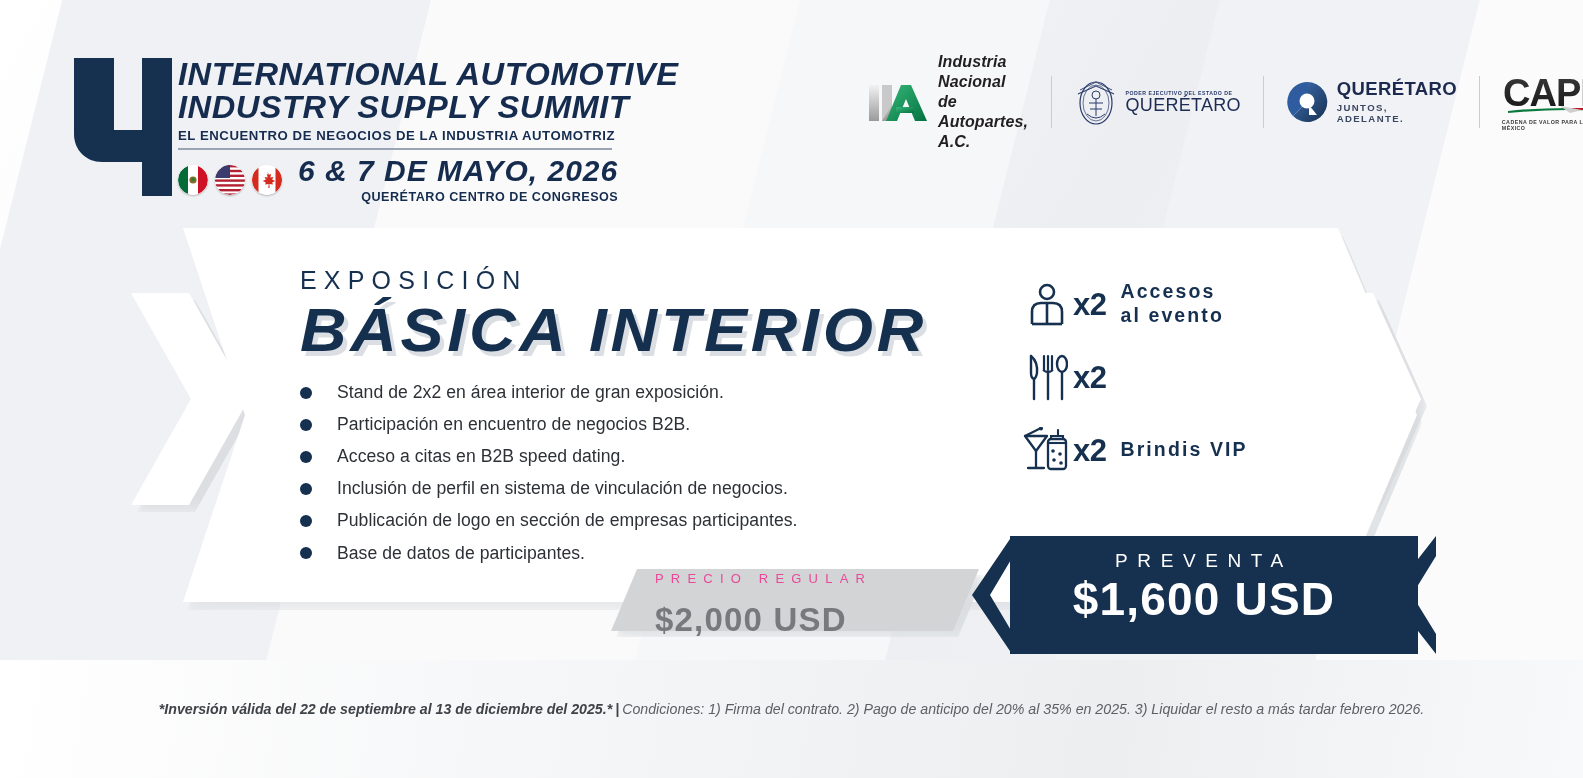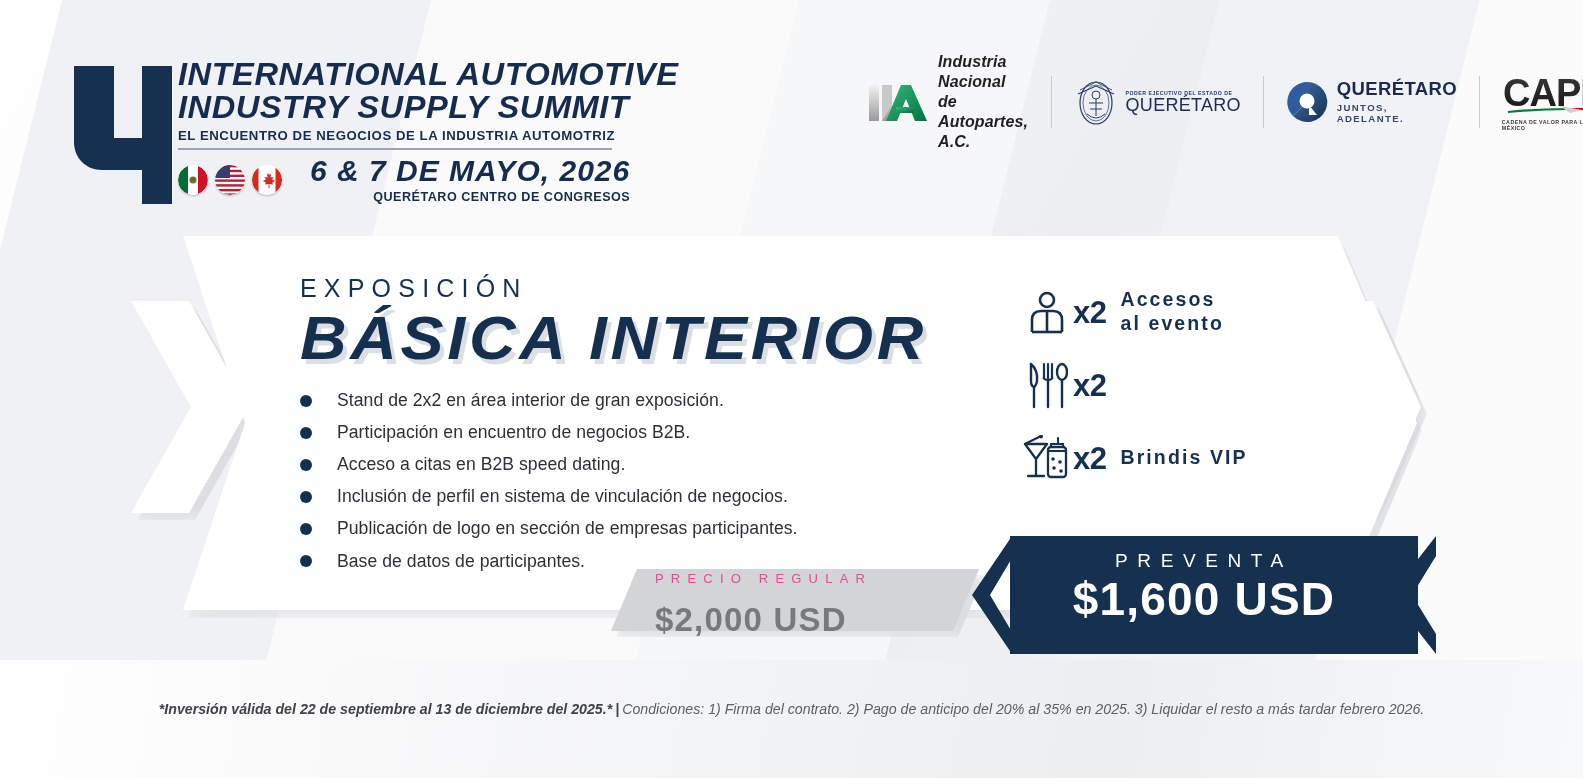--- a/index.html
+++ b/index.html
@@ -43,40 +43,40 @@
     transform:skewX(-14deg);
   }
   .bg-band{
     position:absolute; left:0; right:0; top:660px; height:118px;
     background:linear-gradient(100deg,#ffffff 0%,#f2f3f5 48%,#eceef0 70%,#f8f9fa 100%);
   }
 
   
   #header{ position:absolute; left:0; top:0; width:1583px; height:215px; z-index:5; }
 
-  .logo-block{ position:absolute; left:72px; top:48px; display:flex; align-items:flex-end; }
+  .logo-block{ position:absolute; left:72px; top:48px; display:flex; align-items:center; }
   .mark4{ position:relative; width:100px; height:140px; margin-right:6px; }
   .mark4 svg{ display:block; }
 
   .logo-text{ padding-top:10px; }
   .lt-l1,.lt-l2{
     font-family:"Liberation Sans", sans-serif;
     font-weight:700; font-style:italic;
     font-size:32px; letter-spacing:0.5px;
     color:#152c4e; line-height:1.02;
     transform:scaleX(1.02);
     transform-origin:left center;
     white-space:nowrap;
   }
   .lt-l3{
     font-weight:700; font-size:13.2px; letter-spacing:0.55px;
     color:#152c4e; margin-top:5px; white-space:nowrap;
   }
   .lt-rule{ height:1.5px; background:#9aa4b4; margin:5px 0 6px 0; width:434px; }
-  .lt-row4{ display:flex; align-items:center; gap:16px; }
+  .lt-row4{ display:flex; align-items:center; gap:4px; }
   .flags{ display:flex; gap:7px; margin-right:12px; }
   .flag{
     width:30px; height:30px; border-radius:50%; overflow:hidden;
     position:relative; box-shadow:0 1px 2px rgba(0,0,0,.25);
     background:#fff;
   }
   .flag svg{ display:block; }
   .lt-date{
     font-weight:700; font-style:italic; font-size:30px;
     letter-spacing:1px; color:#152c4e; line-height:1;
@@ -102,21 +102,21 @@
 
   .qj-mark{ width:42px; height:42px; margin-right:9px; }
   .qj-txt-lg{ font-size:18.5px; font-weight:700; color:#1b2a4e; letter-spacing:.4px; line-height:1; }
   .qj-txt-sm{ font-size:9.6px; font-weight:700; color:#3a4763; letter-spacing:1.4px; margin-top:3px; }
 
   .capim{ display:flex; flex-direction:column; align-items:center; }
   .capim-word{ width:132px; height:44px; }
   .capim-sub{ font-size:5.3px; letter-spacing:.45px; color:#3a3a3a; font-weight:700; margin-top:2px; }
 
   
-  #card-layer{ position:absolute; left:0; top:8px; width:1583px; height:668px; z-index:4; }
+  #card-layer{ position:absolute; left:0; top:0; width:1583px; height:668px; z-index:4; }
 
   .card-shadow{
     position:absolute; left:188px; top:236px; width:1234px; height:374px;
     background:#d9dcdf;
     filter:blur(9px);
     opacity:.75;
     clip-path:polygon(0 0, 1155px 0, 1234px 187px, 1155px 374px, 0 374px, 62px 187px);
   }
   .card{
     position:absolute; left:183px; top:228px; width:1234px; height:374px;

